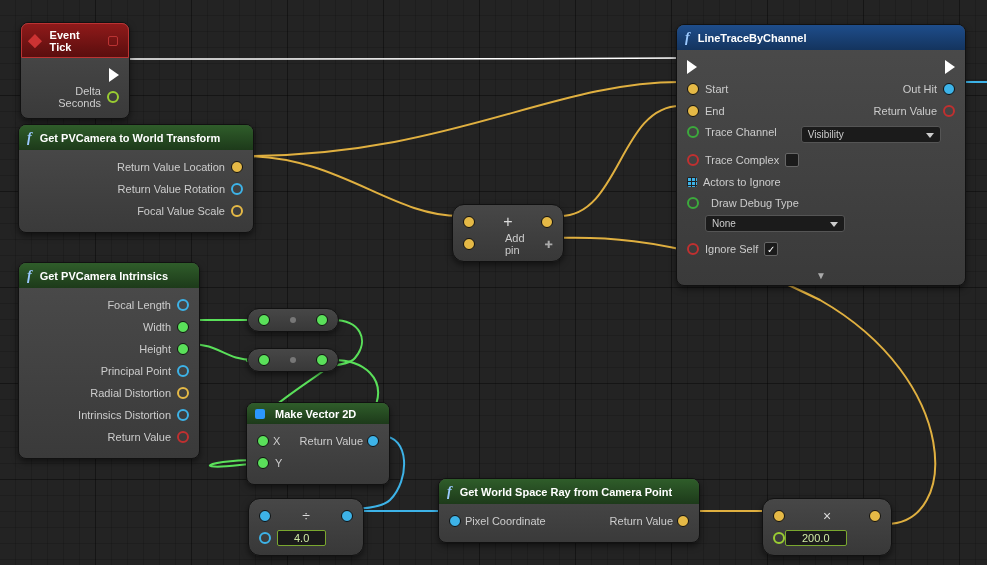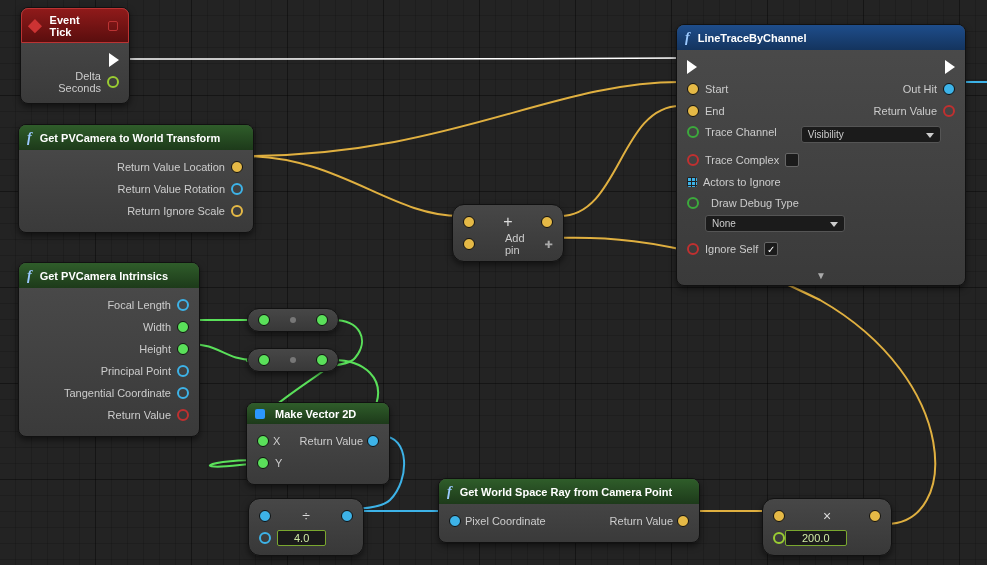--- a/index.html
+++ b/index.html
@@ -129,21 +129,21 @@
 
   <path d="M 692 511 C 730 511, 740 511, 770 511" stroke="#e0b040" stroke-width="2" fill="none"></path>
 
   <path d="M 886 524 C 960 524, 960 380, 820 300 C 640 210, 530 244, 462 244" stroke="#e0b040" stroke-width="2" fill="none"></path>
 
   <path d="M 956 82 C 975 82, 980 82, 990 82" stroke="#3db3e8" stroke-width="2" fill="none"></path>
 
   <path d="M 333 360 C 350 360, 235 420, 258 436" stroke="#5ae05a" stroke-width="2" fill="none"></path>
 </svg>
 
-<div class="node" style="left:20px; top:7px; width:110px;">
+<div class="node" style="left:20px; top:22px; width:110px;">
   <div class="node-header hdr-red-outline">
     <span class="diamond-icon"></span>
     <span>Event Tick</span>
     <span style="margin-left:auto;width:10px;height:10px;border:1px solid #b33;border-radius:2px;"></span>
   </div>
   <div class="node-body">
     <div class="row right">
         <span class="pin-exec"></span>
       </div>
     <div class="row right">
@@ -161,21 +161,21 @@
   <div class="node-body">
     <div class="row right">
         <span class="label label-right">Return Value Location</span>
         <span class="pin pin-yellow"></span>
       </div>
     <div class="row right">
         <span class="label label-right">Return Value Rotation</span>
         <span class="pin pin-hollow-blue"></span>
       </div>
     <div class="row right">
-        <span class="label label-right">Return Ignore Scale</span>
+        <span class="label label-right">Focal Value Scale</span>
         <span class="pin pin-hollow-yellow"></span>
       </div>
   </div>
 </div>
 
 <div class="node" style="left:18px; top:262px; width:182px;">
   <div class="node-header hdr-func-green">
     <span class="f-icon">f</span>
     <span>Get PVCamera Intrinsics</span>
   </div>
@@ -190,21 +190,25 @@
       </div>
     <div class="row right">
         <span class="label label-right">Height</span>
         <span class="pin pin-green"></span>
       </div>
     <div class="row right">
         <span class="label label-right">Principal Point</span>
         <span class="pin pin-hollow-blue"></span>
       </div>
     <div class="row right">
-        <span class="label label-right">Tangential Coordinate</span>
+        <span class="label label-right">Radial Distortion</span>
+        <span class="pin pin-hollow-yellow"></span>
+      </div>
+    <div class="row right">
+        <span class="label label-right">Intrinsics Distortion</span>
         <span class="pin pin-hollow-blue"></span>
       </div>
     <div class="row right">
         <span class="label label-right">Return Value</span>
         <span class="pin pin-hollow-red"></span>
       </div>
   </div>
 </div>
 
 <div class="op-node" style="left:247px; top:308px; width:92px; height:24px; display:flex; align-items:center; justify-content:space-between;">

